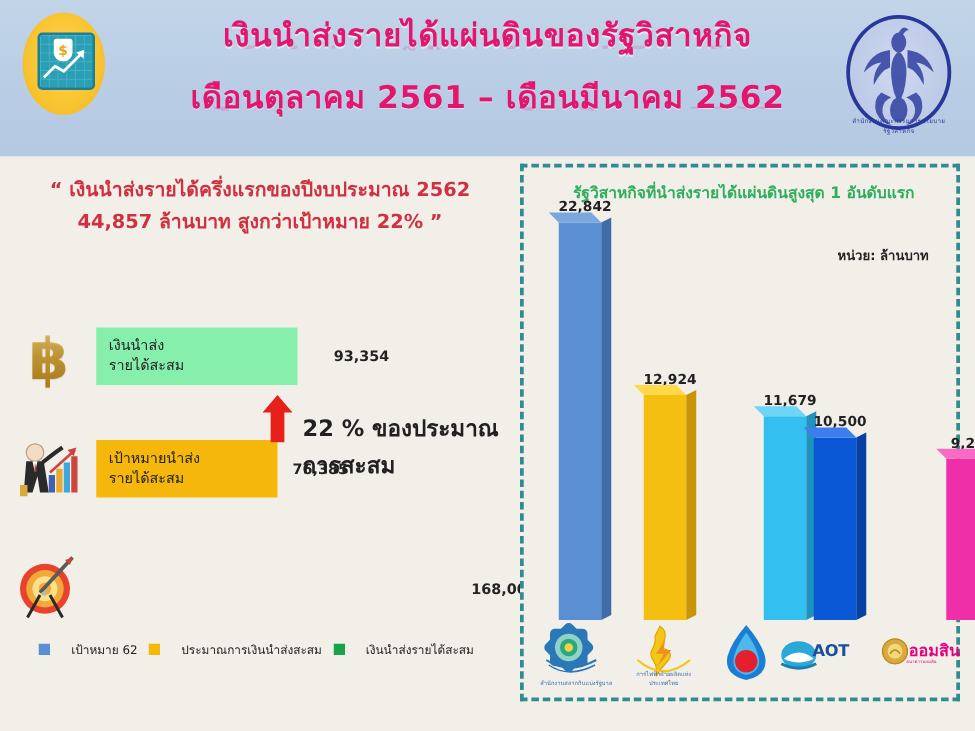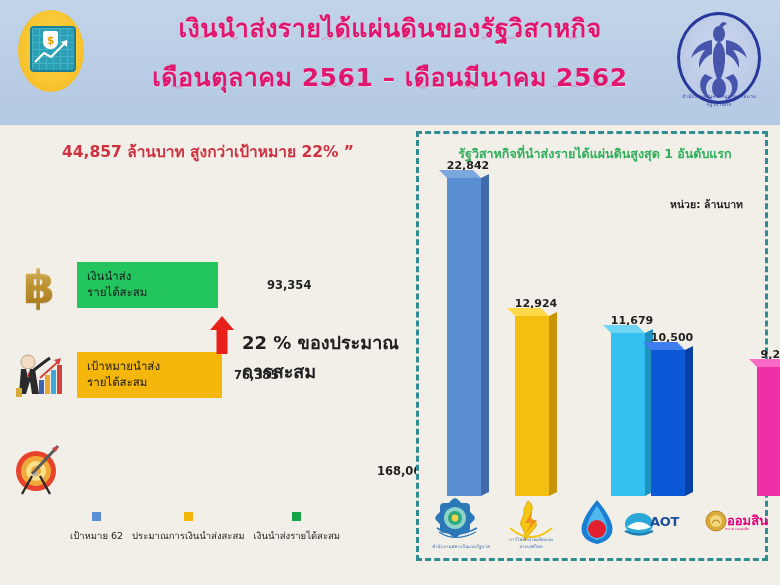--- a/index.html
+++ b/index.html
@@ -93,39 +93,39 @@
   .baht{
     font-size:46px;font-weight:bold;line-height:58px;text-align:center;
     background:linear-gradient(180deg,#f5dd94 0%,#d9a939 45%,#b8841d 100%);
     -webkit-background-clip:text;background-clip:text;color:transparent;
     text-shadow:0 1px 1px rgba(0,0,0,.12);
   }
 
   .hbar{position:absolute;height:46px;box-sizing:border-box;
         display:flex;align-items:center;padding-left:10px;}
   .hbar span{font-size:11.5px;color:#1d1d1d;line-height:1.35;}
-  .bar-green{left:77px;top:12px;width:141px;background:#22c55e;}
+  .bar-green{left:77px;top:12px;width:161px;background:#86efac;}
   .bar-yellow{left:77px;top:102px;width:145px;background:#f5b70b;}
   .bar-blue{left:77px;top:196px;width:290px;height:52px;background:#5a8fd4;}
   .bar-blue span{font-size:12.5px;}
 
   .bval{position:absolute;font-size:11.5px;color:#232323;font-weight:bold;}
   .v-green{left:267px;top:28px;}
   .v-yellow{left:234px;top:118px;text-align:center;}
   .v-blue{left:377px;top:214px;}
 
   .uparrow{position:absolute;left:210px;top:66px;width:24px;height:38px;}
   .arrow-note{position:absolute;left:242px;top:78px;font-size:18px;color:#202020;font-weight:bold;}
 
   .legend{
     position:absolute;left:0;top:512px;width:410px;
     display:flex;justify-content:center;align-items:center;gap:9px;
     font-size:9.5px;color:#222;
   }
-  .legend .item{display:flex;align-items:center;gap:7px;flex-direction:column;}
+  .legend .item{display:flex;align-items:center;gap:17px;}
   .legend .sw{width:9px;height:9px;display:inline-block;}
 
   
   .rpanel{
     position:absolute;left:416px;top:131px;width:352px;height:430px;
     border:3px dashed #2f8c90;box-sizing:border-box;background:#f2efe9;
   }
   .rtitle{
     position:absolute;left:0;top:10px;width:352px;text-align:center;
     color:#2fae5b;font-size:12.5px;font-weight:bold;
@@ -192,20 +192,21 @@
           <path d="M33 66 q-7 6 -4 16 q4 9 12 10 q-8 -6 -7 -13 q1 -7 7 -9 z"></path>
           <path d="M61 66 q7 6 4 16 q-4 9 -12 10 q8 -6 7 -13 q-1 -7 -7 -9 z"></path>
           <ellipse cx="47" cy="80" rx="7" ry="10"></ellipse>
         </g>
       </svg>
       <div class="seal-txt">สำนักงานคณะกรรมการนโยบายรัฐวิสาหกิจ</div>
     </div>
   </div>
 
   <div class="quote">
+    <span class="ln">“ เงินนำส่งรายได้ครึ่งแรกของปีงบประมาณ 2562</span>
     <span class="ln">44,857 ล้านบาท สูงกว่าเป้าหมาย 22% ”</span>
   </div>
 
   <div class="lbars">
 
     <div class="icon-col ic-baht">
       <div class="baht">฿</div>
     </div>
 
     <div class="icon-col ic-man">

